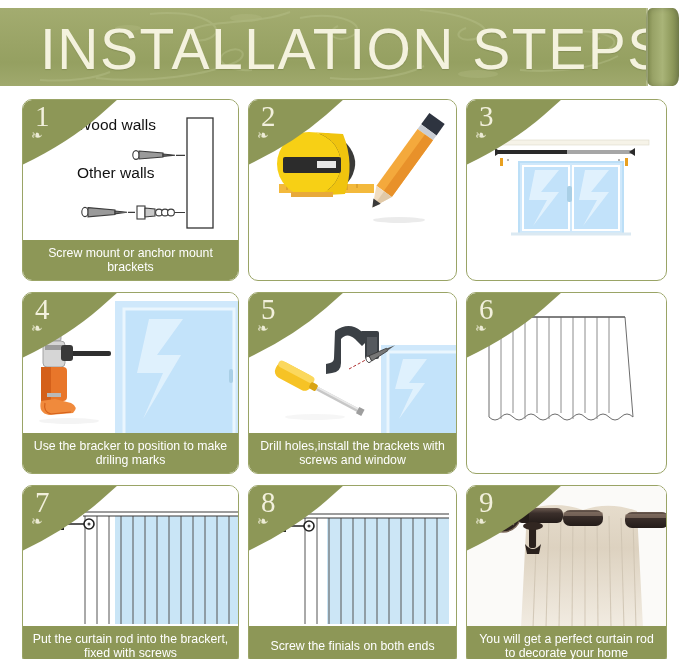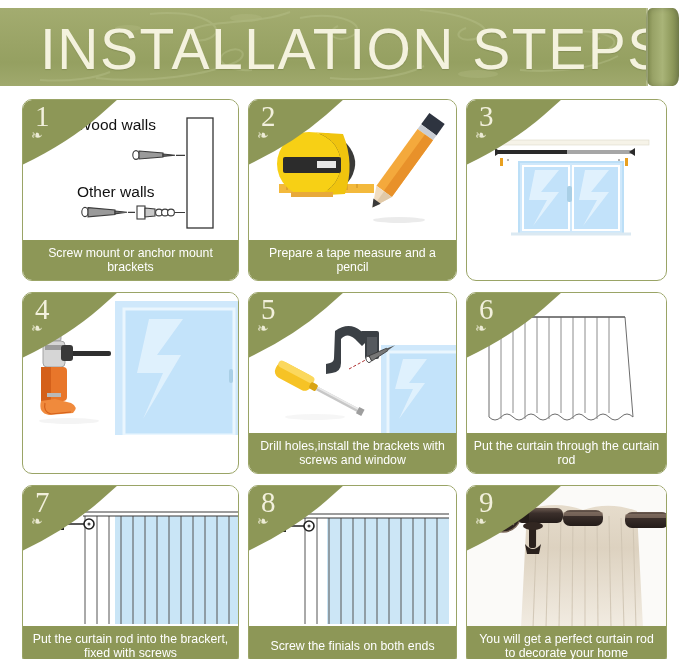--- a/index.html
+++ b/index.html
@@ -155,21 +155,21 @@
           <line x1="105" y1="112.3" x2="112" y2="112.3" stroke-width="1.2"></line>
           <rect x="114" y="106" width="8" height="13" fill="#fff"></rect>
           <path d="M122,108 L132,109 L132,116 L122,117 Z" fill="#c9c9c9"></path>
           <circle cx="136" cy="112.5" r="3.4" fill="#fff"></circle>
           <circle cx="142" cy="112.5" r="3.4" fill="#fff"></circle>
           <circle cx="148" cy="112.5" r="3.4" fill="#fff"></circle>
           <line x1="152" y1="112.5" x2="162" y2="112.5" stroke-width="1.2"></line>
         </g>
       </svg>
       <div class="lbl" style="left:54px;top:16px;">Wood walls</div>
-      <div class="lbl" style="left:54px;top:64px;margin-top:19px;">Other walls</div>
+      <div class="lbl" style="left:54px;top:64px;">Other walls</div>
     </div>
     <div class="badge">
       <div class="badge-shape"></div>
       <div class="badge-num">1</div>
       <div class="badge-orn">❧</div>
     </div>
     <div class="caption">Screw mount or anchor mount brackets</div>
   </div>
 
   <div class="card">
@@ -208,21 +208,20 @@
           <polygon points="146,108 155,108 150.5,116" fill="#3a3a3a"></polygon>
         </g>
         <ellipse cx="150" cy="120" rx="26" ry="3" fill="#e3e3e3" opacity="0.7"></ellipse>
       </svg>
     </div>
     <div class="badge">
       <div class="badge-shape"></div>
       <div class="badge-num">2</div>
       <div class="badge-orn">❧</div>
     </div>
-    <div class="caption">Prepare a tape measure and a pencil</div>
   </div>
 
   <div class="card">
     <div class="art">
       <svg width="201" height="142" viewBox="0 0 201 142">
 
         <rect x="52" y="62" width="104" height="72" fill="#cfe8fb" stroke="#bcdff7" stroke-width="2"></rect>
         <rect x="56" y="66" width="46" height="64" fill="#c2e2fa" stroke="#ffffff" stroke-width="2"></rect>
         <rect x="106" y="66" width="46" height="64" fill="#c2e2fa" stroke="#ffffff" stroke-width="2"></rect>
         <path d="M68,70 L92,70 L74,92 L92,92 L66,126 L80,100 L62,100 Z" fill="#eaf6fe" opacity=".75"></path>
@@ -282,20 +281,21 @@
           <rect x="24" y="100" width="14" height="4" fill="#b9b9b9"></rect>
         </g>
         <ellipse cx="46" cy="128" rx="30" ry="3" fill="#ededed" opacity=".6"></ellipse>
       </svg>
     </div>
     <div class="badge">
       <div class="badge-shape"></div>
       <div class="badge-num">4</div>
       <div class="badge-orn">❧</div>
     </div>
+    <div class="caption two">Use the bracker to position to make driling marks</div>
   </div>
 
   <div class="card">
     <div class="art">
       <svg width="209" height="142" viewBox="0 0 209 142">
 
         <rect x="132" y="52" width="80" height="90" fill="#cfe8fb"></rect>
         <rect x="139" y="59" width="70" height="83" fill="#c3e3fa" stroke="#eaf6fe" stroke-width="3"></rect>
         <path d="M154,66 L178,66 L160,90 L176,90 L150,126 L164,96 L146,96 Z" fill="#e6f4fe" opacity=".8"></path>
 
@@ -358,21 +358,20 @@
         <circle cx="25" cy="28" r="4.4" fill="#ffffff" stroke="#333" stroke-width="1.4"></circle>
         <circle cx="25" cy="28" r="1.4" fill="#555"></circle>
         <line x1="12" y1="28" x2="21" y2="28" stroke="#333" stroke-width="1.2"></line>
       </svg>
     </div>
     <div class="badge">
       <div class="badge-shape"></div>
       <div class="badge-num">6</div>
       <div class="badge-orn">❧</div>
     </div>
-    <div class="caption">Put the curtain through the curtain rod</div>
   </div>
 
   <div class="card">
     <div class="art">
       <svg width="217" height="142" viewBox="0 0 217 142">
         <rect x="88" y="30" width="130" height="108" fill="#bfe0f4" opacity=".85"></rect>
         <rect x="62" y="30" width="30" height="108" fill="#ffffff"></rect>
         <g stroke="#555" stroke-width="1">
           <line x1="62" y1="30" x2="62" y2="138"></line>
           <line x1="74" y1="30" x2="74" y2="138"></line>

